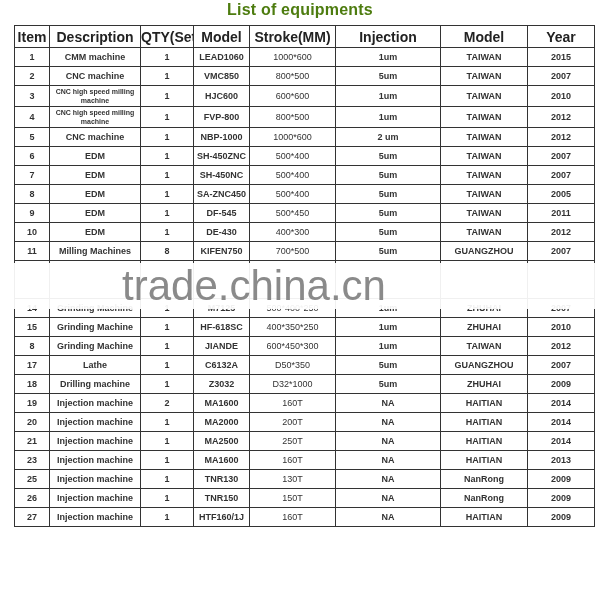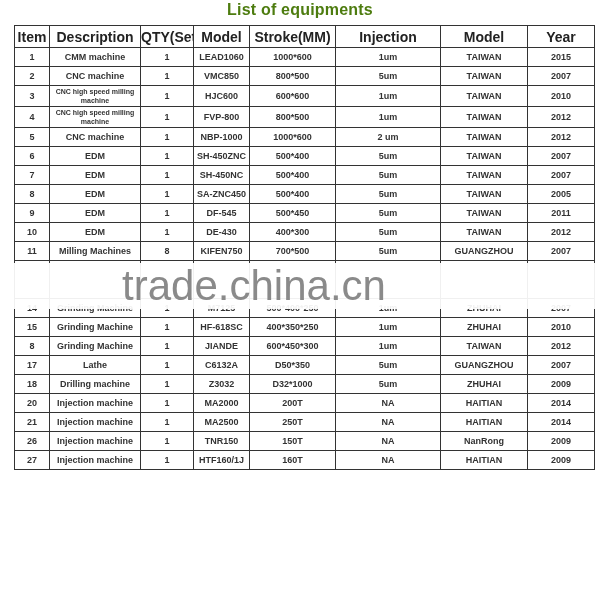--- a/index.html
+++ b/index.html
@@ -3,21 +3,21 @@
 <meta charset="utf-8">
 <style>
   html, body { margin:0; padding:0; background:#ffffff; }
   body { width:600px; height:600px; position:relative; overflow:hidden; font-family:"Liberation Sans", sans-serif; color:#222; }
   .title { position:absolute; top:1px; left:0; width:600px; text-align:center; font-size:16px; font-weight:bold; color:#4d7c0f; letter-spacing:0.2px; }
   table { position:absolute; left:14px; top:25px; border-collapse:collapse; table-layout:fixed; width:580px; }
   th, td { border:1.5px solid #333; text-align:center; padding:0; font-size:9px; overflow:hidden; white-space:nowrap; }
   th { height:21px; font-size:14px; font-weight:bold; color:#222; }
   td { height:18px; font-weight:bold; color:#333; }
   td.desc-small { font-size:7px; line-height:9px; white-space:normal; }
-  td.stroke, td.qty-plain { font-weight:bold;text-align:center; }
+  td.stroke, td.qty-plain { font-weight:normal;text-align:center; }
   tr.tall td { height:20px; }
   tr.gap td { height:37px; border-top:none; border-bottom:none; }
   .watermark { position:absolute; top:263px; left:0; width:600px; height:46px; background:rgba(255,255,255,0.93); }
   .watermark-text { position:absolute; top:262px; left:0; width:508px; text-align:center; font-size:42px; color:#8a8a8a; font-family:"Liberation Sans", sans-serif; letter-spacing:0px; }
 </style>
 </head>
 <body>
 
 <div class="title">List of equipments</div>
 
@@ -209,40 +209,70 @@
         <td>18</td>
         <td>Drilling machine</td>
         <td>1</td>
         <td>Z3032</td>
         <td class="stroke">D32*1000</td>
         <td>5um</td>
         <td>ZHUHAI</td>
         <td>2009</td>
       </tr>
       <tr>
+        <td>19</td>
+        <td>Injection machine</td>
+        <td>2</td>
+        <td>MA1600</td>
+        <td class="stroke">160T</td>
+        <td>NA</td>
+        <td>HAITIAN</td>
+        <td>2014</td>
+      </tr>
+      <tr>
         <td>20</td>
         <td>Injection machine</td>
         <td>1</td>
         <td>MA2000</td>
         <td class="stroke">200T</td>
         <td>NA</td>
         <td>HAITIAN</td>
         <td>2014</td>
       </tr>
       <tr>
         <td>21</td>
         <td>Injection machine</td>
         <td>1</td>
         <td>MA2500</td>
         <td class="stroke">250T</td>
         <td>NA</td>
         <td>HAITIAN</td>
         <td>2014</td>
       </tr>
       <tr>
+        <td>23</td>
+        <td>Injection machine</td>
+        <td>1</td>
+        <td>MA1600</td>
+        <td class="stroke">160T</td>
+        <td>NA</td>
+        <td>HAITIAN</td>
+        <td>2013</td>
+      </tr>
+      <tr>
+        <td>25</td>
+        <td>Injection machine</td>
+        <td>1</td>
+        <td>TNR130</td>
+        <td class="stroke">130T</td>
+        <td>NA</td>
+        <td>NanRong</td>
+        <td>2009</td>
+      </tr>
+      <tr>
         <td>26</td>
         <td>Injection machine</td>
         <td>1</td>
         <td>TNR150</td>
         <td class="stroke">150T</td>
         <td>NA</td>
         <td>NanRong</td>
         <td>2009</td>
       </tr>
       <tr>

